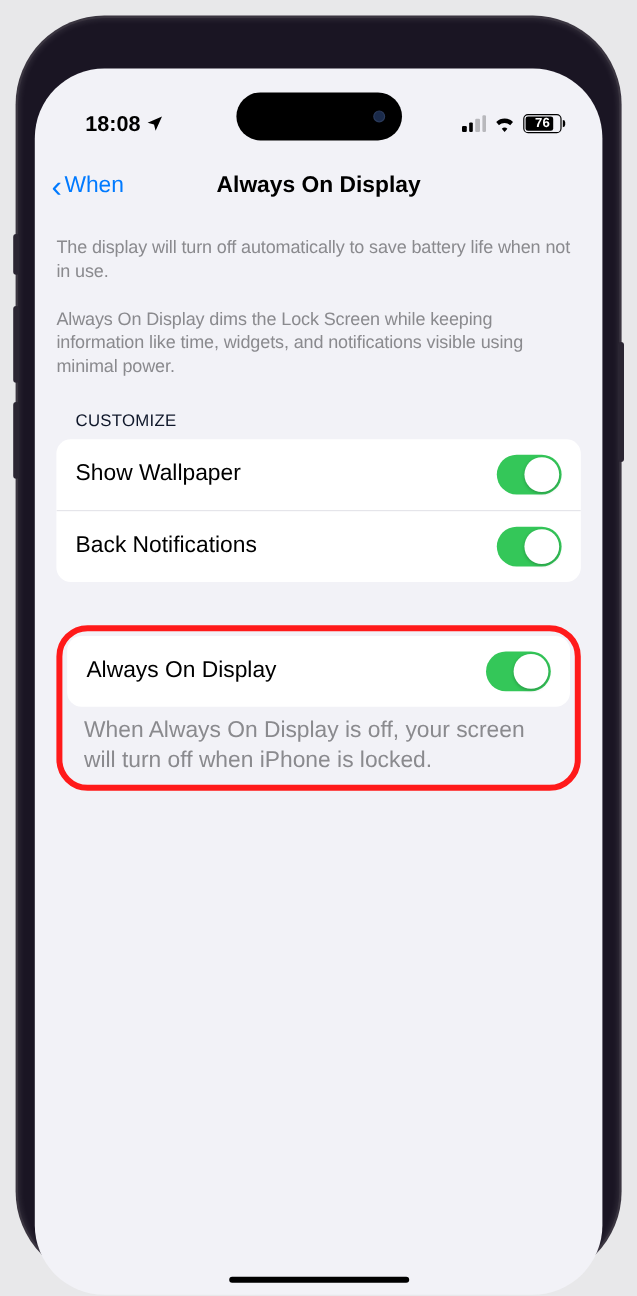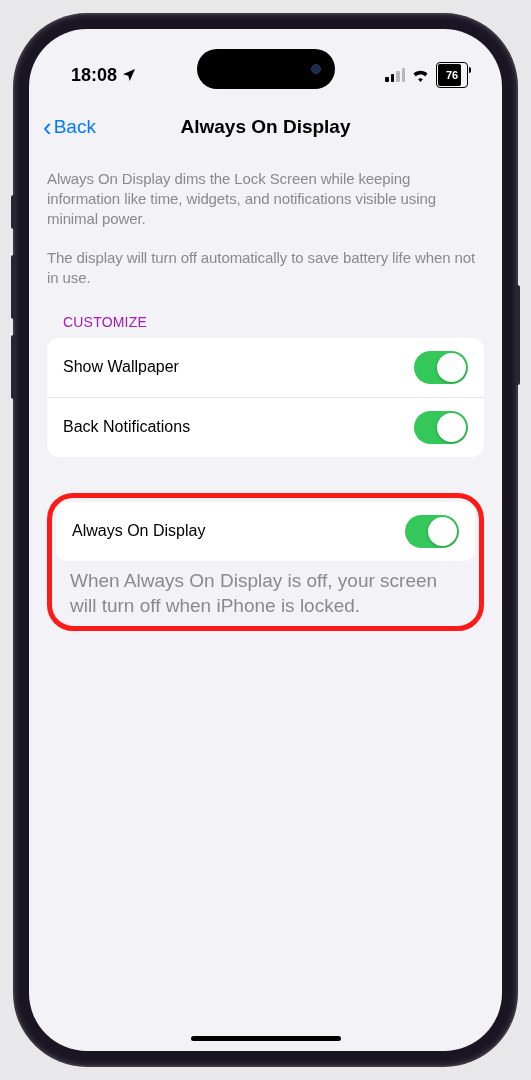--- a/index.html
+++ b/index.html
@@ -30,20 +30,21 @@
   .side-btn.vol1 { left: -4px; top: 240px; width: 5px; height: 64px; }
   .side-btn.vol2 { left: -4px; top: 320px; width: 5px; height: 64px; }
   .side-btn.pwr  { right: -4px; top: 270px; width: 5px; height: 100px; }
   .screen {
     width: 100%;
     height: 100%;
     background: #f2f2f7;
     border-radius: 58px;
     overflow: hidden;
     position: relative;
+    margin-top: 28px;
   }
   .notch {
     position: absolute;
     top: 20px;
     left: 50%;
     transform: translateX(-50%);
     width: 138px;
     height: 40px;
     background: #000;
     border-radius: 22px;
@@ -71,49 +72,49 @@
   .loc-arrow { transform: rotate(0deg); }
   .signal { display:flex; align-items:flex-end; gap:2px; height:14px; }
   .signal span { width:3.5px; background:#000; border-radius:1px; }
   .signal span.dim { background:#b8b8bc; }
   .signal span:nth-child(1){height:5px}
   .signal span:nth-child(2){height:8px}
   .signal span:nth-child(3){height:11px}
   .signal span:nth-child(4){height:14px}
   .battery {
     display:flex; align-items:center; position:relative;
-    width:32px; height:26px; border:1.5px solid #000; border-radius:4px;
+    width:32px; height:16px; border:1.5px solid #000; border-radius:4px;
     font-size:11px; font-weight:700; justify-content:center;
   }
   .battery .fill { position:absolute; left:1px; top:1px; bottom:1px; width:76%; background:#000; border-radius:2px; z-index:0;}
   .battery .num { position:relative; z-index:1; color:#fff; mix-blend-mode:difference;}
   .battery::after { content:""; position:absolute; right:-4px; top:4px; width:2.5px; height:6px; background:#000; border-radius:0 2px 2px 0;}
   .content { padding-top: 74px; height:100%; }
   .nav-bar {
     display:flex; align-items:center; height:48px; position:relative; padding:0 14px;
   }
   .back-btn { display:flex; align-items:center; color:#007aff; font-size:19px; gap:2px; }
   .back-chevron { font-size:26px; font-weight:300; line-height:1; }
   .nav-title {
     position:absolute; left:0; right:0; text-align:center;
     font-size:19px; font-weight:600; color:#000; pointer-events:none;
   }
   .main { padding: 18px 18px 0 18px; }
   .desc { color:#8a8a8e; font-size:15px; line-height:1.32; letter-spacing:-0.1px; }
   .desc + .desc { margin-top:20px; }
   .section-header {
-    color:#a21caf; font-size:14px; margin-top:26px; margin-bottom:8px;
+    color:#0f172a; font-size:14px; margin-top:26px; margin-bottom:8px;
     padding-left:16px; letter-spacing:0.2px;
   }
   .list-group {
     background:#fff; border-radius:12px; overflow:hidden;
   }
   .list-row {
     display:flex; align-items:center; justify-content:space-between;
-    padding:13px 16px; font-size:16px; color:#000;
+    padding:13px 16px; font-size:19px; color:#000;
     border-bottom:1px solid #e5e5ea;
   }
   .list-row:last-child { border-bottom:none; }
   .toggle {
     width:54px; height:33px; background:#34c759; border-radius:17px;
     position:relative; flex-shrink:0;
   }
   .toggle .knob {
     position:absolute; right:2px; top:2px; width:29px; height:29px;
     background:#fff; border-radius:50%; box-shadow:0 1px 3px rgba(0,0,0,0.25);
@@ -169,28 +170,28 @@
           <div class="fill"></div>
           <span class="num">76</span>
         </div>
       </div>
     </div>
 
     <div class="content">
       <div class="nav-bar">
         <div class="back-btn">
           <span class="back-chevron">‹</span>
-          <span>Back</span>
+          <span>When</span>
         </div>
         <div class="nav-title">Always On Display</div>
       </div>
 
       <div class="main">
+        <p class="desc">The display will turn off automatically to save battery life when not in use.</p>
         <p class="desc">Always On Display dims the Lock Screen while keeping information like time, widgets, and notifications visible using minimal power.</p>
-        <p class="desc">The display will turn off automatically to save battery life when not in use.</p>
 
         <div class="section-header">CUSTOMIZE</div>
         <div class="list-group">
           <div class="list-row">
             <span>Show Wallpaper</span>
             <div class="toggle">
                 <div class="knob"></div>
               </div>
           </div>
           <div class="list-row">

